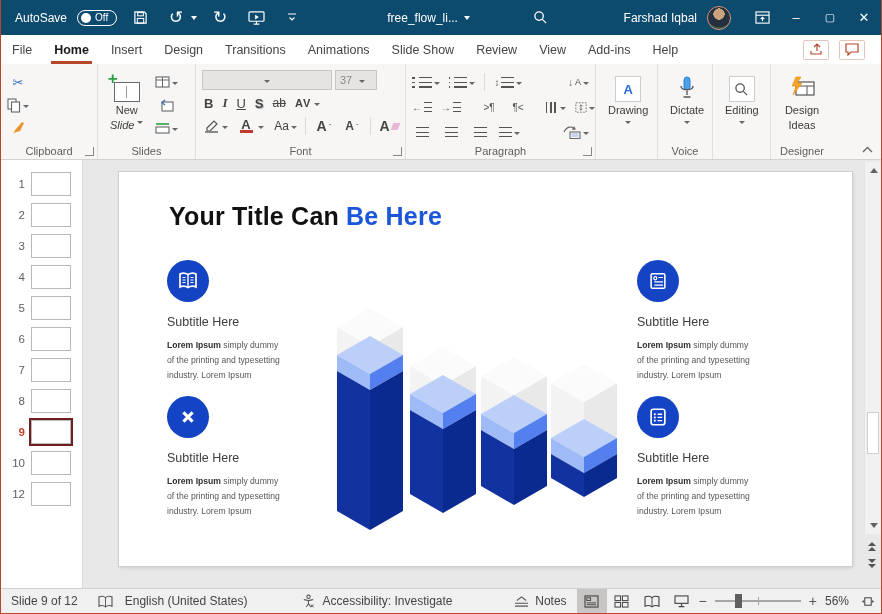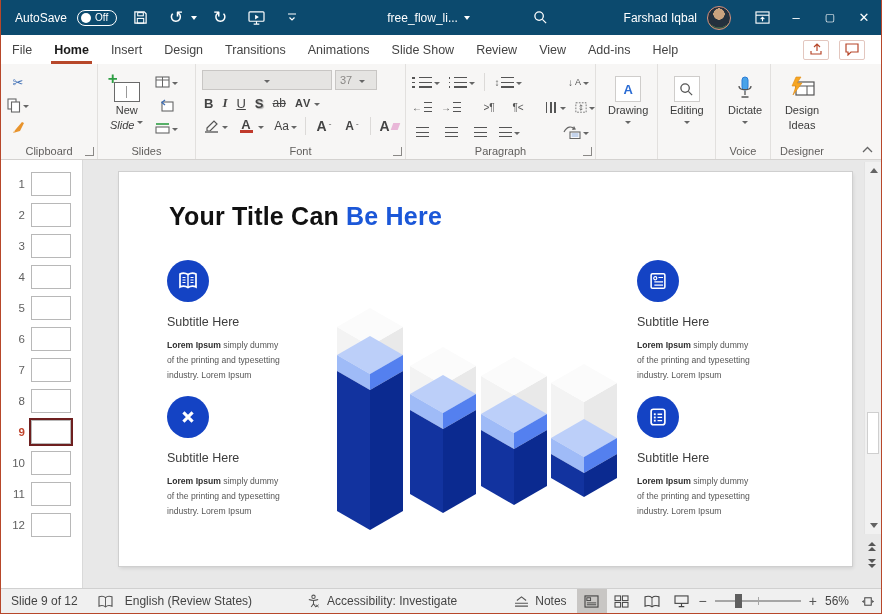--- a/index.html
+++ b/index.html
@@ -386,50 +386,50 @@
     <div class="rgroup" style="width:62px;">
       <div class="bigbtn" style="margin:0 auto;">
         <span class="bicon">
             <span class="drawA">A</span>
           </span>
         <span>Drawing</span>
         <span class="chev-g"></span>
       </div>
     </div>
 
+    <div class="rgroup" style="width:55px;">
+      <div class="bigbtn" style="margin:0 auto;">
+        <span class="bicon">
+          <svg width="18" height="26" viewBox="0 0 18 26">
+              <rect x="6" y="1" width="6" height="13" rx="3" fill="#4aa3e8" stroke="#2b7cd6" stroke-width="1"></rect>
+              <path d="M3 10c0 5 12 5 12 0" fill="none" stroke="#555" stroke-width="1.3"></path>
+              <path d="M9 15v4M5.5 21h7" stroke="#555" stroke-width="1.3"></path>
+            </svg>
+        </span>
+        <span>Dictate</span>
+        <span class="chev-g"></span>
+      </div>
+      <span class="glabel">Voice</span>
+    </div>
+
     <div class="rgroup" style="width:58px;">
       <div class="bigbtn" style="margin:0 auto;">
         <span class="bicon">
             <span class="drawA">
               <svg width="15" height="15" viewBox="0 0 16 16">
                 <circle cx="6.5" cy="6.5" r="4.5" fill="none" stroke="#555" stroke-width="1.4"></circle>
                 <path d="M10 10l4 4" stroke="#555" stroke-width="1.4"></path>
               </svg>
             </span>
           </span>
         <span>Editing</span>
         <span class="chev-g"></span>
       </div>
     </div>
 
-    <div class="rgroup" style="width:55px;">
-      <div class="bigbtn" style="margin:0 auto;">
-        <span class="bicon">
-          <svg width="18" height="26" viewBox="0 0 18 26">
-              <rect x="6" y="1" width="6" height="13" rx="3" fill="#4aa3e8" stroke="#2b7cd6" stroke-width="1"></rect>
-              <path d="M3 10c0 5 12 5 12 0" fill="none" stroke="#555" stroke-width="1.3"></path>
-              <path d="M9 15v4M5.5 21h7" stroke="#555" stroke-width="1.3"></path>
-            </svg>
-        </span>
-        <span>Dictate</span>
-        <span class="chev-g"></span>
-      </div>
-      <span class="glabel">Voice</span>
-    </div>
-
     <div class="rgroup" style="width:62px; border-right:none;">
       <div class="bigbtn" style="margin:0 auto;">
         <span class="bicon">
           <svg width="28" height="26" viewBox="0 0 28 26">
               <rect x="8" y="6" width="18" height="13" fill="#fff" stroke="#555" stroke-width="1.2"></rect>
               <path d="M8 10h18M19 10v9" stroke="#555" stroke-width="1"></path>
               <path d="M8 1l-4 9h4l-3 9 9-12h-5l4-6z" fill="#f6a623" stroke="#e08a10" stroke-width=".6"></path>
             </svg>
         </span>
         <span>Design</span>
@@ -480,24 +480,20 @@
           <span class="tnum">8</span>
           <span class="tbox"><span class="mA" style="width:25%;"></span><span class="mB"></span><span class="mC"></span></span>
         </div>
       <div class="thumb-item sel">
           <span class="tnum">9</span>
           <span class="tbox"><span class="mB"></span><span class="mA" style="width:65%;height:5px;"></span></span>
         </div>
       <div class="thumb-item">
           <span class="tnum">10</span>
           <span class="tbox"><span class="mA" style="width:50%;height:7px;"></span><span class="mC"></span></span>
-        </div>
-      <div class="thumb-item">
-          <span class="tnum">11</span>
-          <span class="tbox"><span class="mB"></span><span class="mC"></span><span class="mA" style="width:35%;"></span></span>
         </div>
       <div class="thumb-item">
           <span class="tnum">12</span>
           <span class="tbox"><span class="mA" style="width:70%;height:6px;"></span><span class="mB"></span></span>
         </div>
     </div>
 
     <div class="canvas">
       <div class="slide">
 
@@ -631,21 +627,21 @@
   </div>
 
   <div class="statusbar">
     <span class="sb-item">Slide 9 of 12</span>
     <span class="sb-item">
       <svg width="15" height="13" viewBox="0 0 16 14">
           <path d="M1 2c2.5-1 5-1 7 .8 2-1.8 4.5-1.8 7-.8v10c-2.5-1-5-1-7 .8-2-1.8-4.5-1.8-7-.8z" fill="none" stroke="#555" stroke-width="1.2"></path>
           <path d="M8 2.8v10" stroke="#555" stroke-width="1"></path>
         </svg>
     </span>
-    <span class="sb-item" style="padding-left:2px;">English (Review States)</span>
+    <span class="sb-item" style="padding-left:2px;">English (United States)</span>
     <span class="sb-item" style="margin-left:34px;">
       <svg width="15" height="14" viewBox="0 0 16 15">
           <circle cx="8" cy="3" r="1.8" fill="none" stroke="#555" stroke-width="1.1"></circle>
           <path d="M3 6c3.3 1.2 6.7 1.2 10 0M8 7.5v3M8 10.5l-2.5 3.5M8 10.5l2.5 3.5" fill="none" stroke="#555" stroke-width="1.1"></path>
           <path d="M10.5 11.5l3 2.5M13.5 11.5l-3 2.5" stroke="#555" stroke-width="1"></path>
         </svg>
       <span>Accessibility: Investigate</span>
     </span>
     <div class="sb-right">
       <span class="sb-item">

